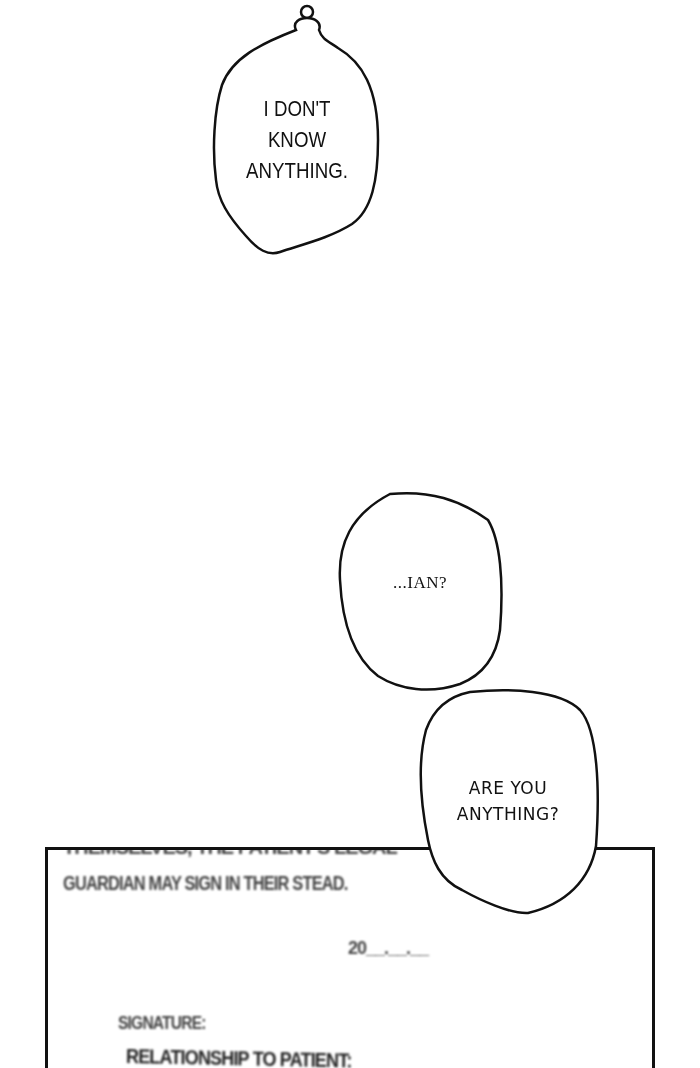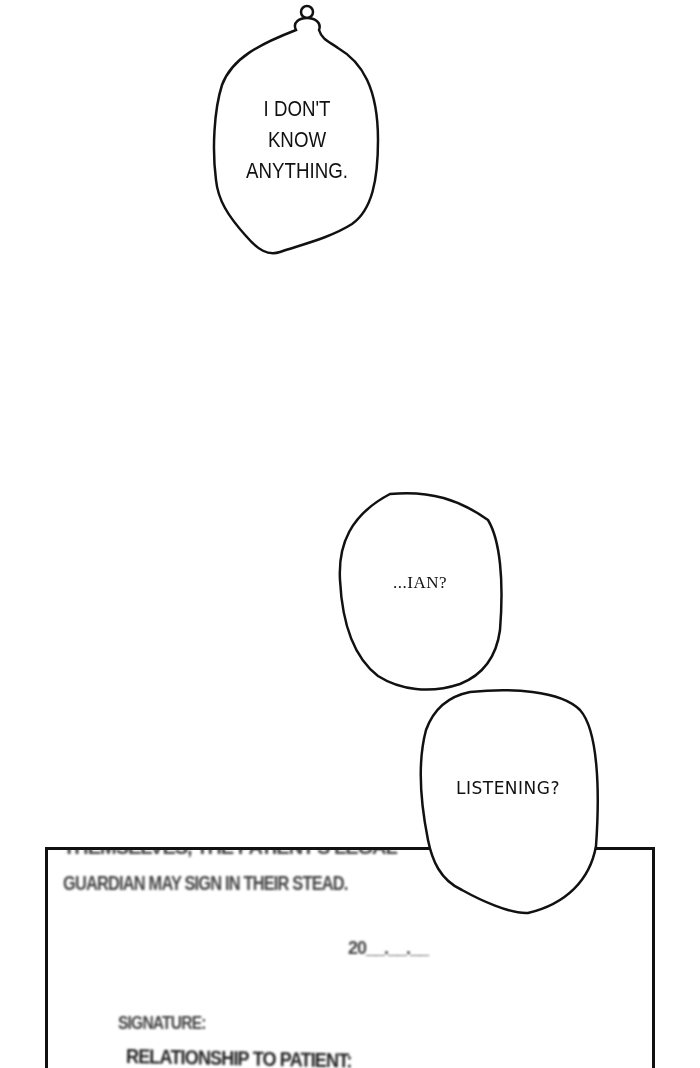--- a/index.html
+++ b/index.html
@@ -41,14 +41,15 @@
 
 <div class="txt b1">
   <div>I DON'T</div>
   <div>KNOW</div>
   <div>ANYTHING.</div>
 </div>
 
 <div class="txt b2">...IAN?</div>
 
 <div class="txt b3">
-  <div>LISTENING?</div>
+  <div>ARE YOU</div>
+  <div>ANYTHING?</div>
 </div>
 
 </body></html>

